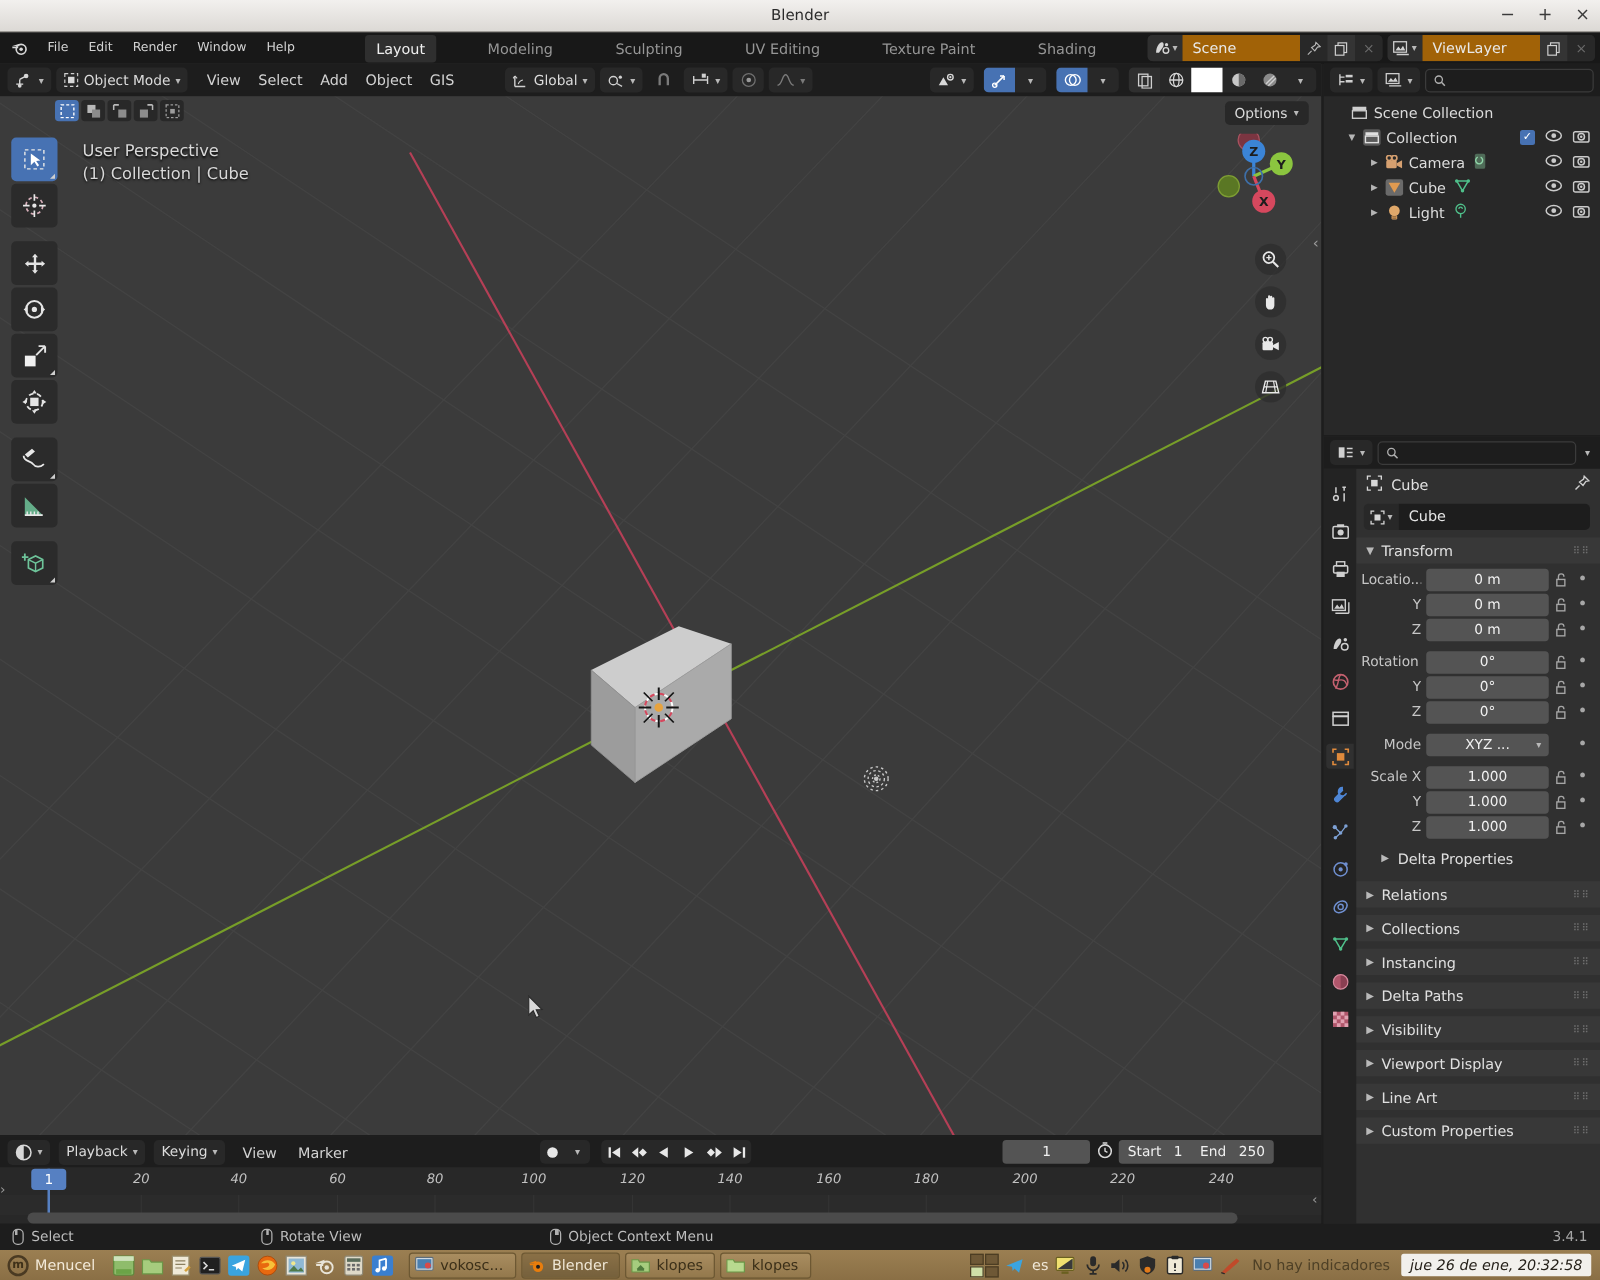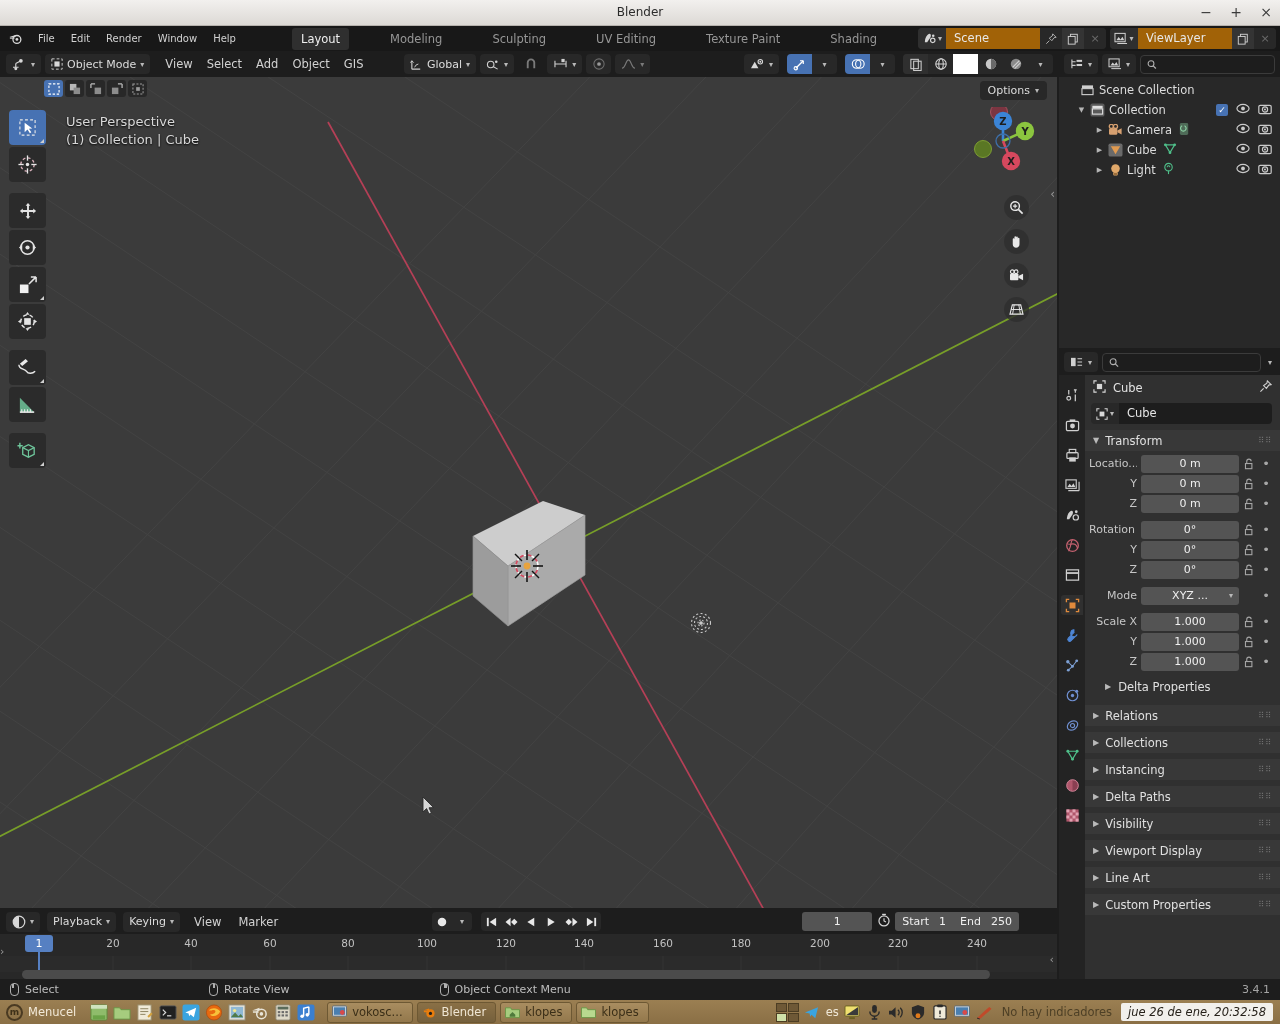--- a/index.html
+++ b/index.html
@@ -124,21 +124,21 @@
   .tlplay { position:absolute; left:432px; top:3px; display:flex; align-items:center; gap:3px; }
   .recgrp { display:flex; background:#282828; border-radius:4px; overflow:hidden; }
   .playgrp { display:flex; background:#282828; border-radius:4px; overflow:hidden; margin-left:6px; }
   .pbtn { width:20px; height:19px; display:flex; align-items:center; justify-content:center; cursor:pointer; color:#e4e4e4; }
   .frmfields { position:absolute; right:38px; top:3px; display:flex; gap:5px; align-items:center; }
   .ffield { height:19px; background:#545454; border-radius:3px; display:flex; align-items:center;
      justify-content:center; font-size:11px; color:#f0f0f0; padding:0 8px; cursor:pointer; }
   .ffpair { display:flex; background:#545454; border-radius:3px; overflow:hidden; }
   .ffhalf { display:flex; align-items:center; height:19px; padding:0 7px; gap:10px; font-size:11px; color:#f0f0f0; }
   .ruler { position:relative; height:22px; background:#282828; }
-  .rtick { position:absolute; top:3px; font-size:10.5px; color:#c2c2c2; transform:translateX(-50%); }
+  .rtick { position:absolute; top:3px; font-size:10.5px; color:#c2c2c2; transform:translateX(-50%);font-style:italic; }
   .tlgrid { position:absolute; left:0; top:47px; width:1057px; height:16px; background:#2b2b2b; }
   .tlscroll { position:absolute; left:22px; top:61px; width:968px; height:9px; background:#4b4b4b; border-radius:5px; }
   .playhead { position:absolute; top:26px; width:2px; height:40px; background:#5680c2; }
   .phbox { position:absolute; top:26px; width:28px; height:17px; background:#5680c2; border-radius:3px;
      display:flex; align-items:center; justify-content:center; font-size:11px; color:#fff; transform:translateX(-50%); }
 
   
   .status { position:absolute; left:0; top:979px; width:1280px; height:21px; background:#1d1d1d;
      display:flex; align-items:center; padding:0 10px; gap:0; font-size:11px; color:#bdbdbd; }
   .stitem { display:flex; align-items:center; gap:6px; margin-right:150px; }

